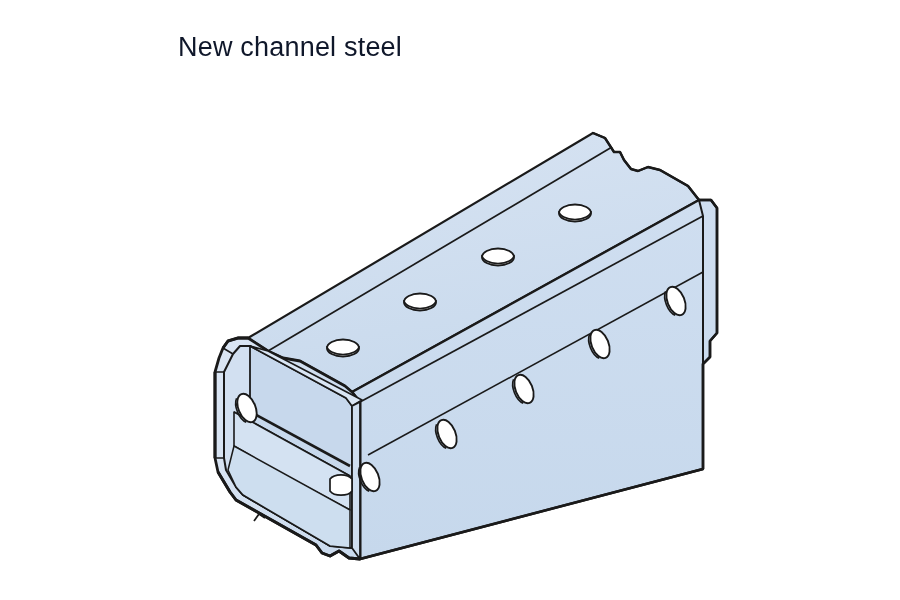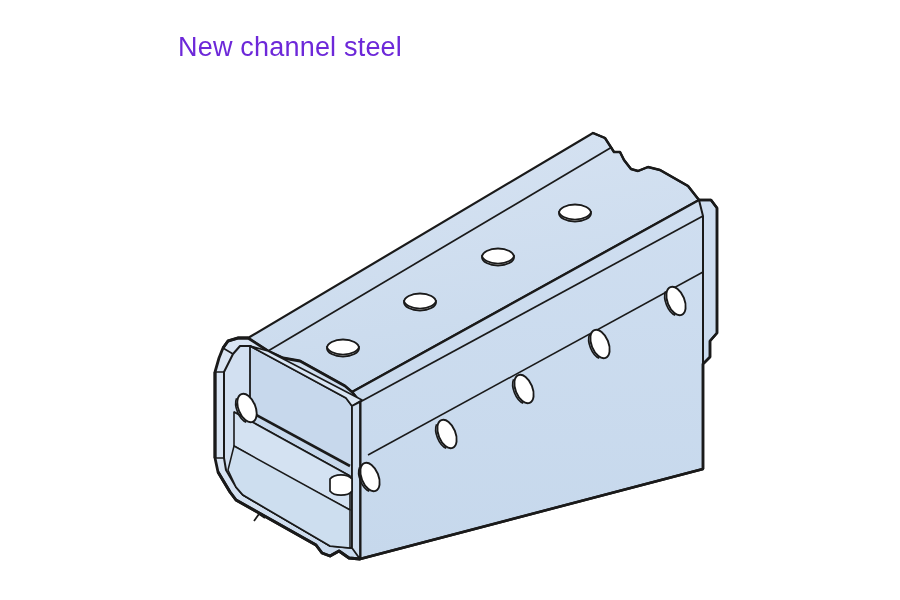--- a/index.html
+++ b/index.html
@@ -20,21 +20,21 @@
     height: 600px;
     background: #ffffff;
   }
   #page-title {
     position: absolute;
     left: 178px;
     top: 34px;
     font-family: "Liberation Sans", sans-serif;
     font-size: 27px;
     font-weight: 400;
-    color: #6d28d9;
+    color: #0f172a;
     letter-spacing: 0.2px;
     white-space: nowrap;
     line-height: 1;
   }
   #figure-wrap {
     position: absolute;
     left: 0;
     top: 0;
     width: 900px;
     height: 600px;

